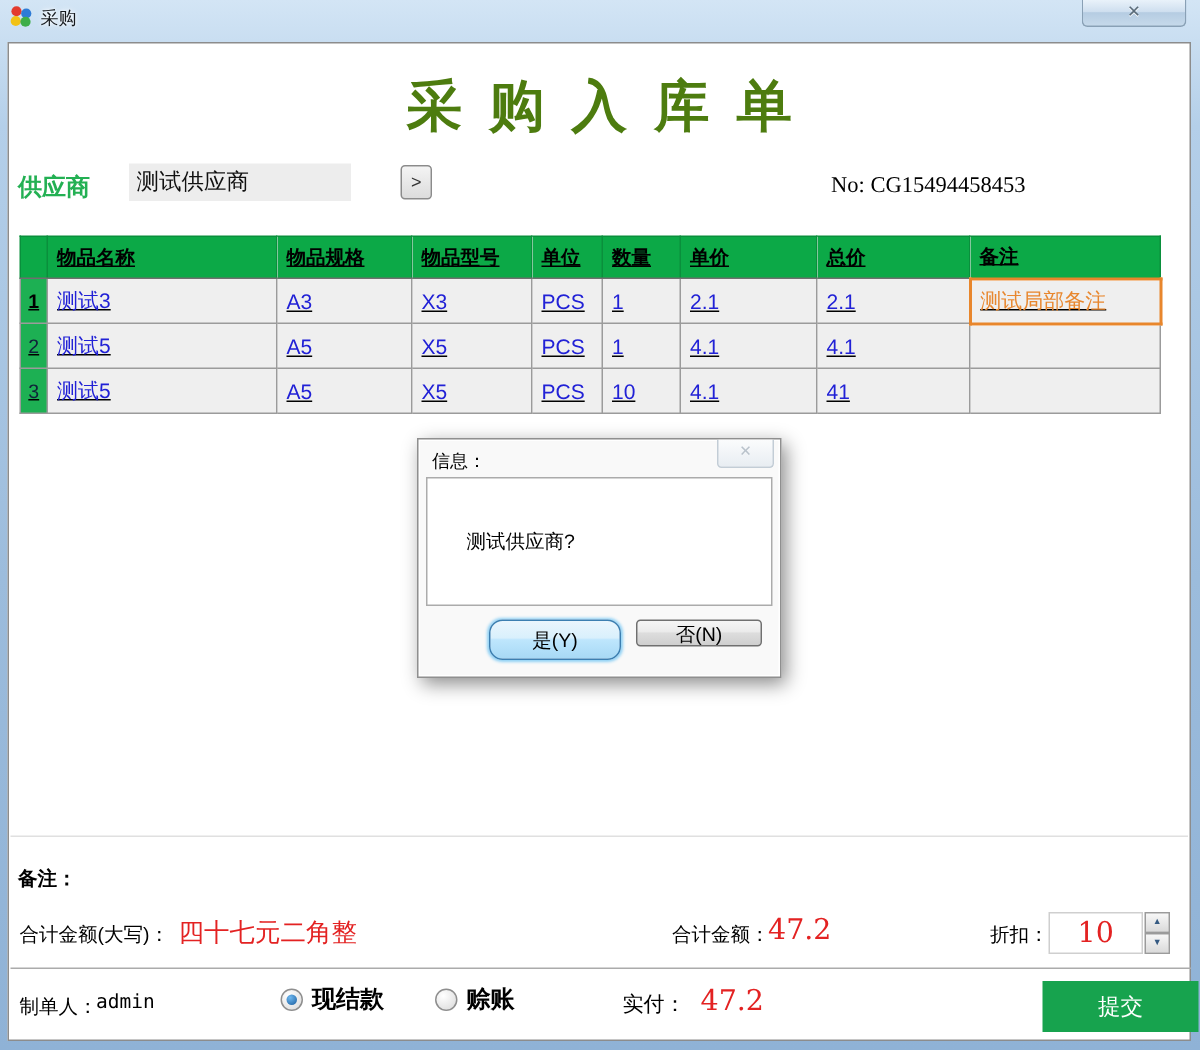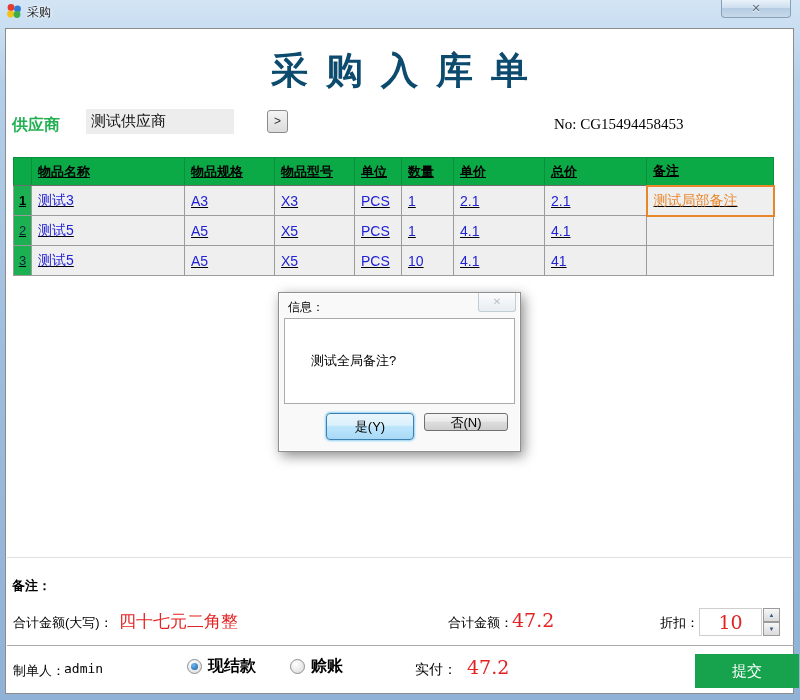--- a/index.html
+++ b/index.html
@@ -21,21 +21,21 @@
     text-shadow:0 1px 0 #fff; cursor:pointer;
   }
   .panel {
     position:absolute; left:5px; top:28px; width:789px; height:666px;
     background:#ffffff; border:1px solid #8c8c8c;
   }
   
   .doc-title {
     position:absolute; left:0; top:18px; width:100%; height:46px; line-height:46px;
     text-align:center; font-family:"DejaVu Serif","Liberation Serif",serif;
-    font-weight:bold; font-size:37px; letter-spacing:18px; text-indent:18px; color:#0c4a6e;
+    font-weight:bold; font-size:37px; letter-spacing:18px; text-indent:18px; color:#4d7c0f;
   }
   .supplier-label { position:absolute; left:6px; top:86px; font-size:16px; font-weight:bold; color:#23b053; }
   .supplier-input {
     position:absolute; left:80px; top:80px; width:148px; height:25px;
     background:#ededed; border:none; outline:none; font-size:15px; color:#111; padding:0 5px;
     font-family:Liberation Serif, serif;
   }
   .browse-btn {
     position:absolute; left:261px; top:81px; width:21px; height:23px;
     border:1px solid #8b8b8b; border-radius:3px;
@@ -106,21 +106,21 @@
     background:linear-gradient(180deg,#fbfcfd,#e8edf2);
     color:#b9c2cb; font-size:10px; font-weight:bold; text-align:center; line-height:17px; cursor:pointer;
   }
   .dialog-body {
     position:absolute; left:5px; top:25px; width:231px; height:86px;
     background:#ffffff; border:1px solid #ababab;
   }
   .dialog-msg { position:absolute; left:26px; top:33px; font-size:13px; color:#000; }
   .btn-yes {
     position:absolute; left:47px; top:120px; width:88px; height:27px;
-    border:1px solid #3c7fb1; border-radius:4px;
+    border:1px solid #3c7fb1; border-radius:9px;
     background:linear-gradient(180deg,#eaf6fd 0%,#d9f0fc 45%,#bee6fd 50%,#a7d9f5 100%);
     box-shadow:0 0 2px 1px #8fd1f5;
     font-size:13px; color:#000; cursor:pointer;
   }
   .btn-no {
     position:absolute; left:145px; top:120px; width:84px; height:18px;
     border:1px solid #707070; border-radius:3px;
     background:linear-gradient(180deg,#f5f5f5 0%,#ebebeb 45%,#dddddd 50%,#cfcfcf 100%);
     font-size:13px; color:#000; cursor:pointer;
   }
@@ -235,17 +235,17 @@
     <span class="lbl" style="left:408px; top:15px; font-size:14px;">实付：</span>
     <span class="red-num" style="position:absolute; left:460px; top:10px;">47.2</span>
     <button class="submit-btn">提交</button>
   </div>
 </div>
 
 <div class="dialog">
   <span class="dialog-title">信息：</span>
   <div class="dialog-close">✕</div>
   <div class="dialog-body">
-    <span class="dialog-msg">测试全局备注?</span>
+    <span class="dialog-msg">测试供应商?</span>
   </div>
   <button class="btn-yes">是(Y)</button>
   <button class="btn-no">否(N)</button>
 </div>
 
 </body></html>

